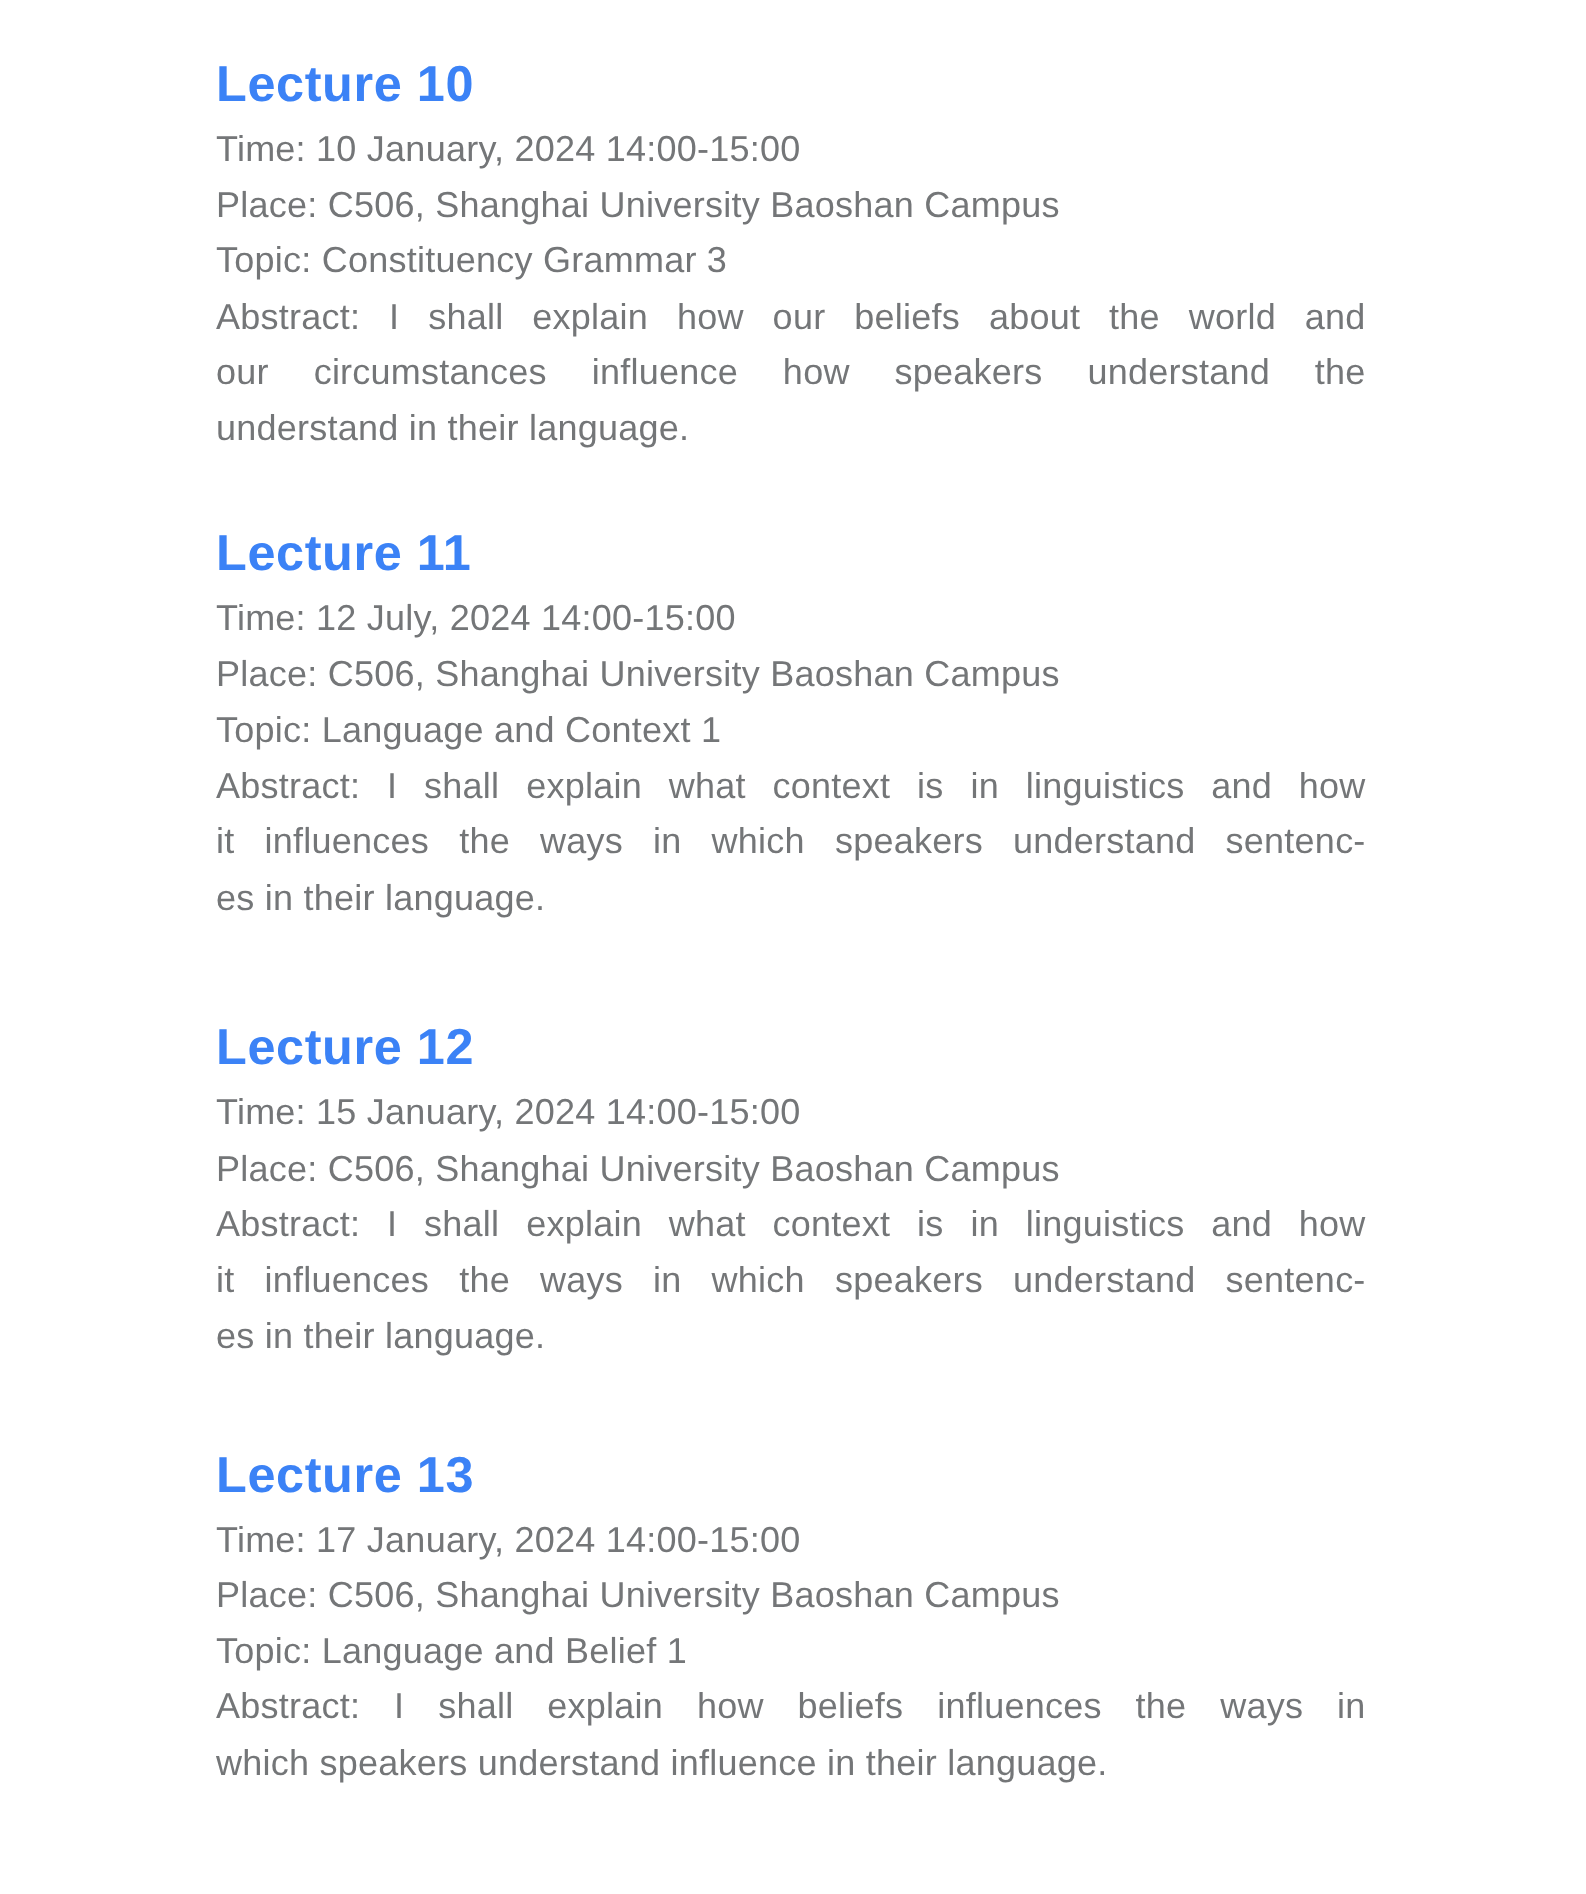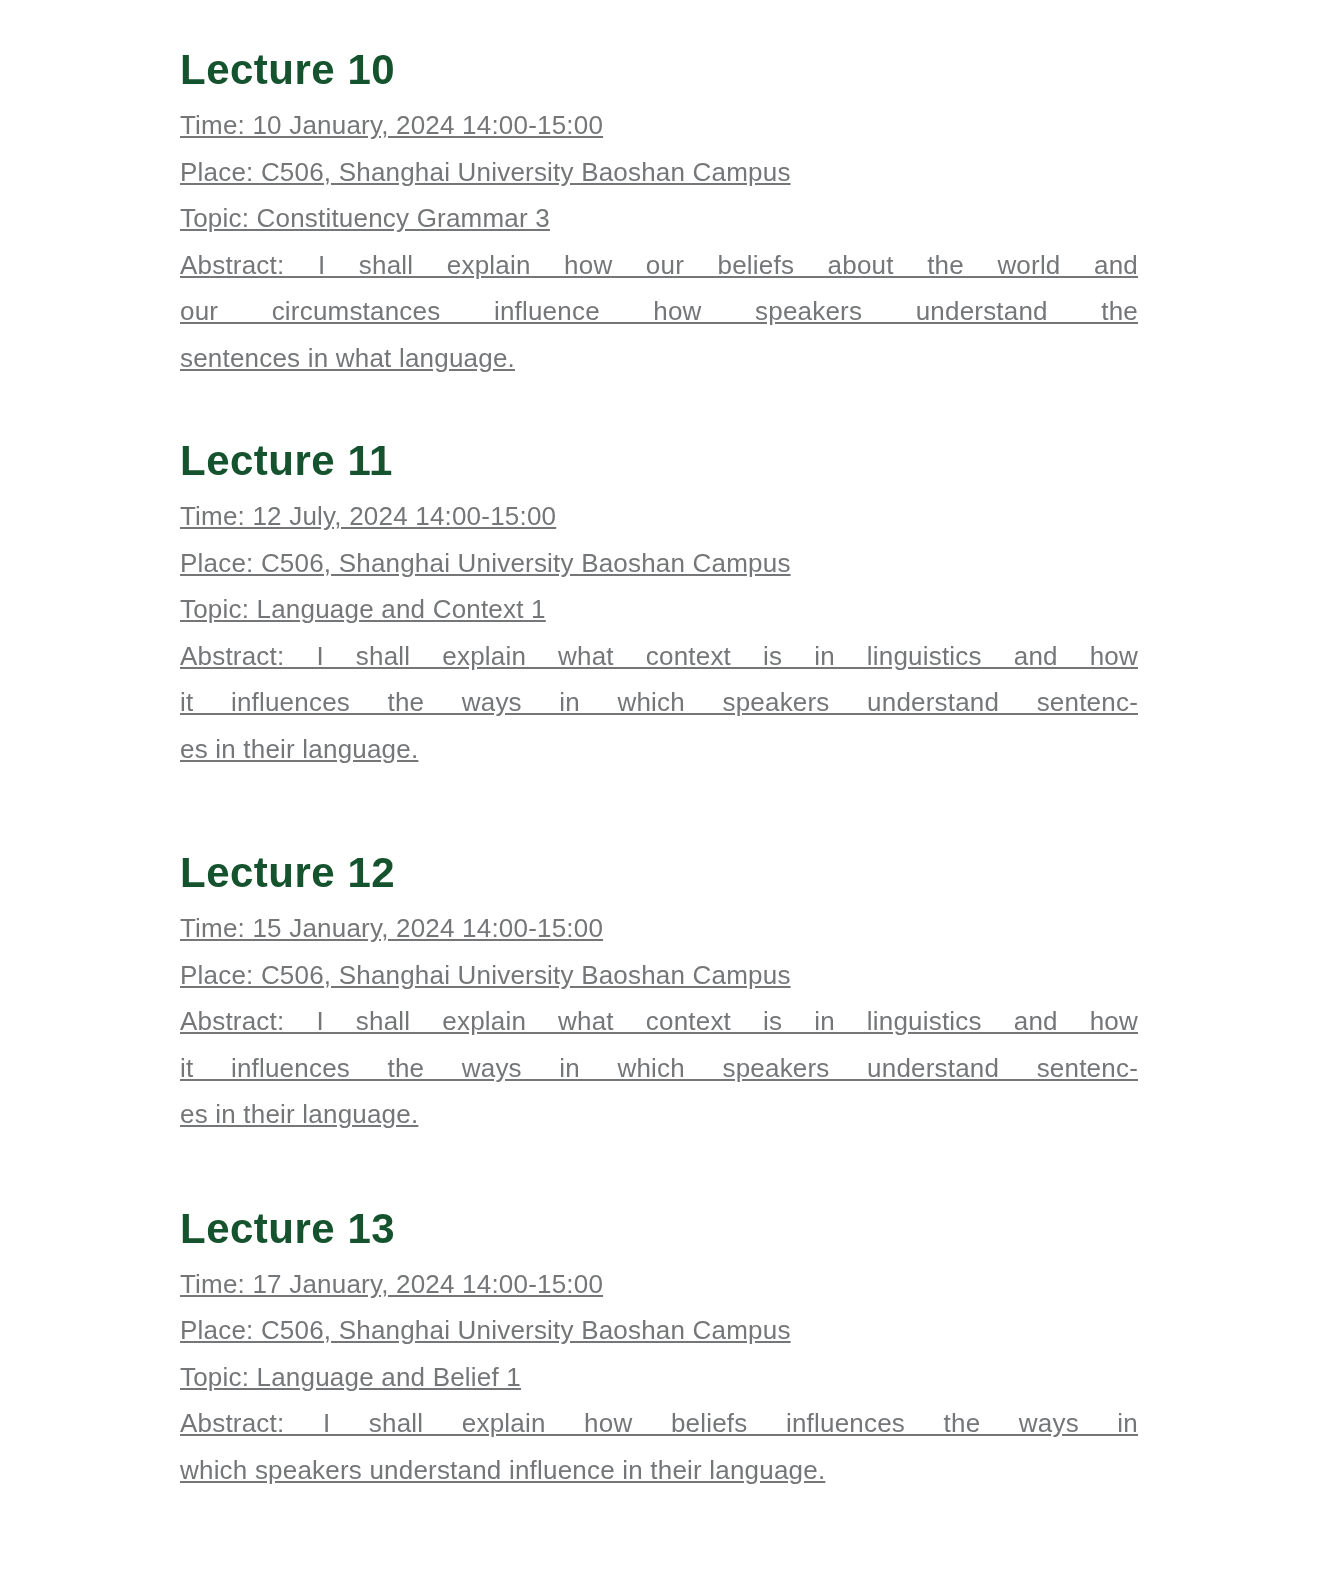--- a/index.html
+++ b/index.html
@@ -21,30 +21,29 @@
     padding: 46px 184px 0 180px;
     background: #ffffff;
     overflow: hidden;
   }
   .lecture { margin: 0; }
   .lecture h2 {
     margin: 0 0 8px 0;
     font-size: 42px;
     line-height: 48px;
     font-weight: 700;
-    color: #14532d;
+    color: #3b82f6;
     letter-spacing: 0.5px;
   }
   .line {
-    font-size: 26px;
+    font-size: 30px;
     line-height: 46.5px;
     color: #747678;
     white-space: nowrap;
     letter-spacing: 0.2px;
-    text-decoration: underline;
   }
   
   .line.j {
     text-align: justify;
     text-align-last: justify;
   }
   .lecture.gap-1 { margin-top: 56px; }
   .lecture.gap-2 { margin-top: 77px; }
   .lecture.gap-3 { margin-top: 67px; }
 </style>
@@ -53,21 +52,21 @@
 
 <div class="page">
 
   <section class="lecture">
     <h2>Lecture 10</h2>
     <div class="line">Time: 10 January, 2024 14:00-15:00</div>
     <div class="line">Place: C506, Shanghai University Baoshan Campus</div>
     <div class="line">Topic: Constituency Grammar 3</div>
     <div class="line j">Abstract: I shall explain how our beliefs about the world and</div>
     <div class="line j">our circumstances influence how speakers understand the</div>
-    <div class="line">sentences in what language.</div>
+    <div class="line">understand in their language.</div>
   </section>
 
   <section class="lecture gap-1">
     <h2>Lecture 11</h2>
     <div class="line">Time: 12 July, 2024 14:00-15:00</div>
     <div class="line">Place: C506, Shanghai University Baoshan Campus</div>
     <div class="line">Topic: Language and Context 1</div>
     <div class="line j">Abstract: I shall explain what context is in linguistics and how</div>
     <div class="line j">it influences the ways in which speakers understand sentenc-</div>
     <div class="line">es in their language.</div>

